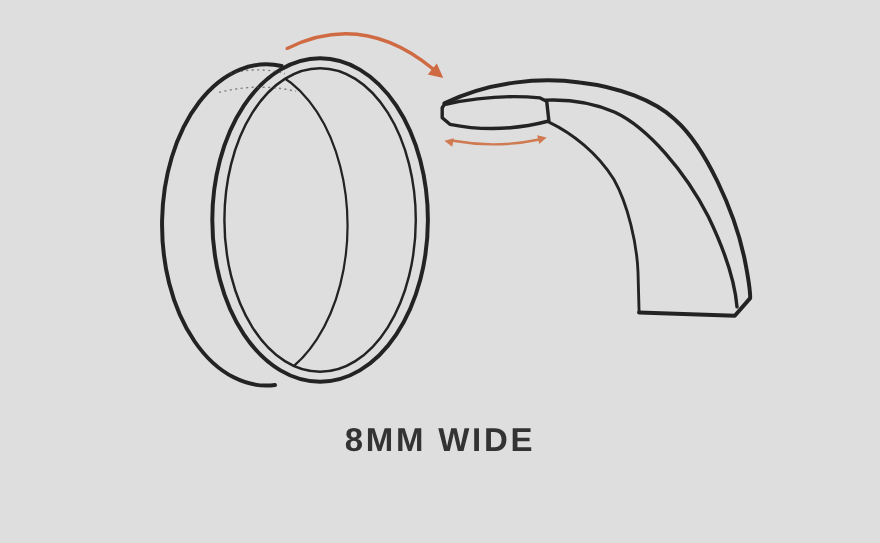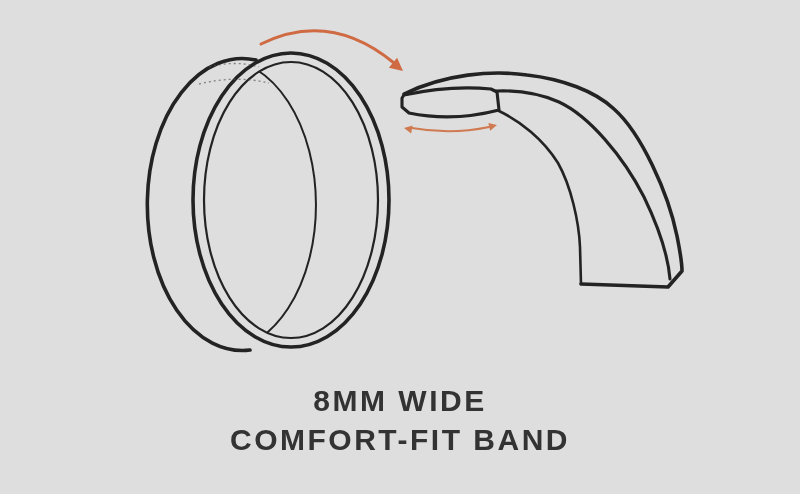--- a/index.html
+++ b/index.html
@@ -84,16 +84,15 @@
 
     <g>
       <path class="accent-soft-stroke" stroke-width="2.2" d="M 412,128 Q 451,135 489,127"></path>
       <polygon class="accent-soft-fill" points="404,128 412.6,125.6 411.1,133.4"></polygon>
       <polygon class="accent-soft-fill" points="497,125 490.2,130.8 488.3,123"></polygon>
     </g>
   </svg>
 
   <div class="caption">
     <div>8MM WIDE</div>
-    <div>COMFORT-FIT BAND</div>
   </div>
 
 </div>
 
 </body></html>

